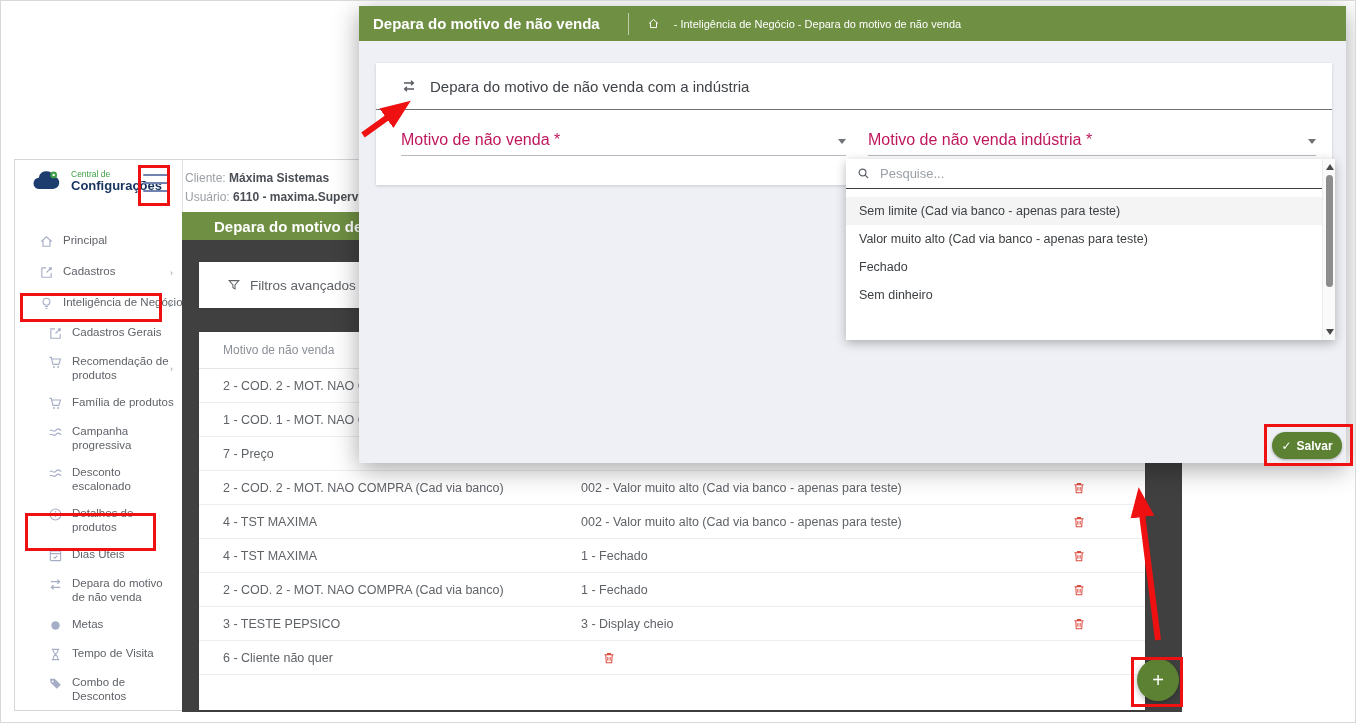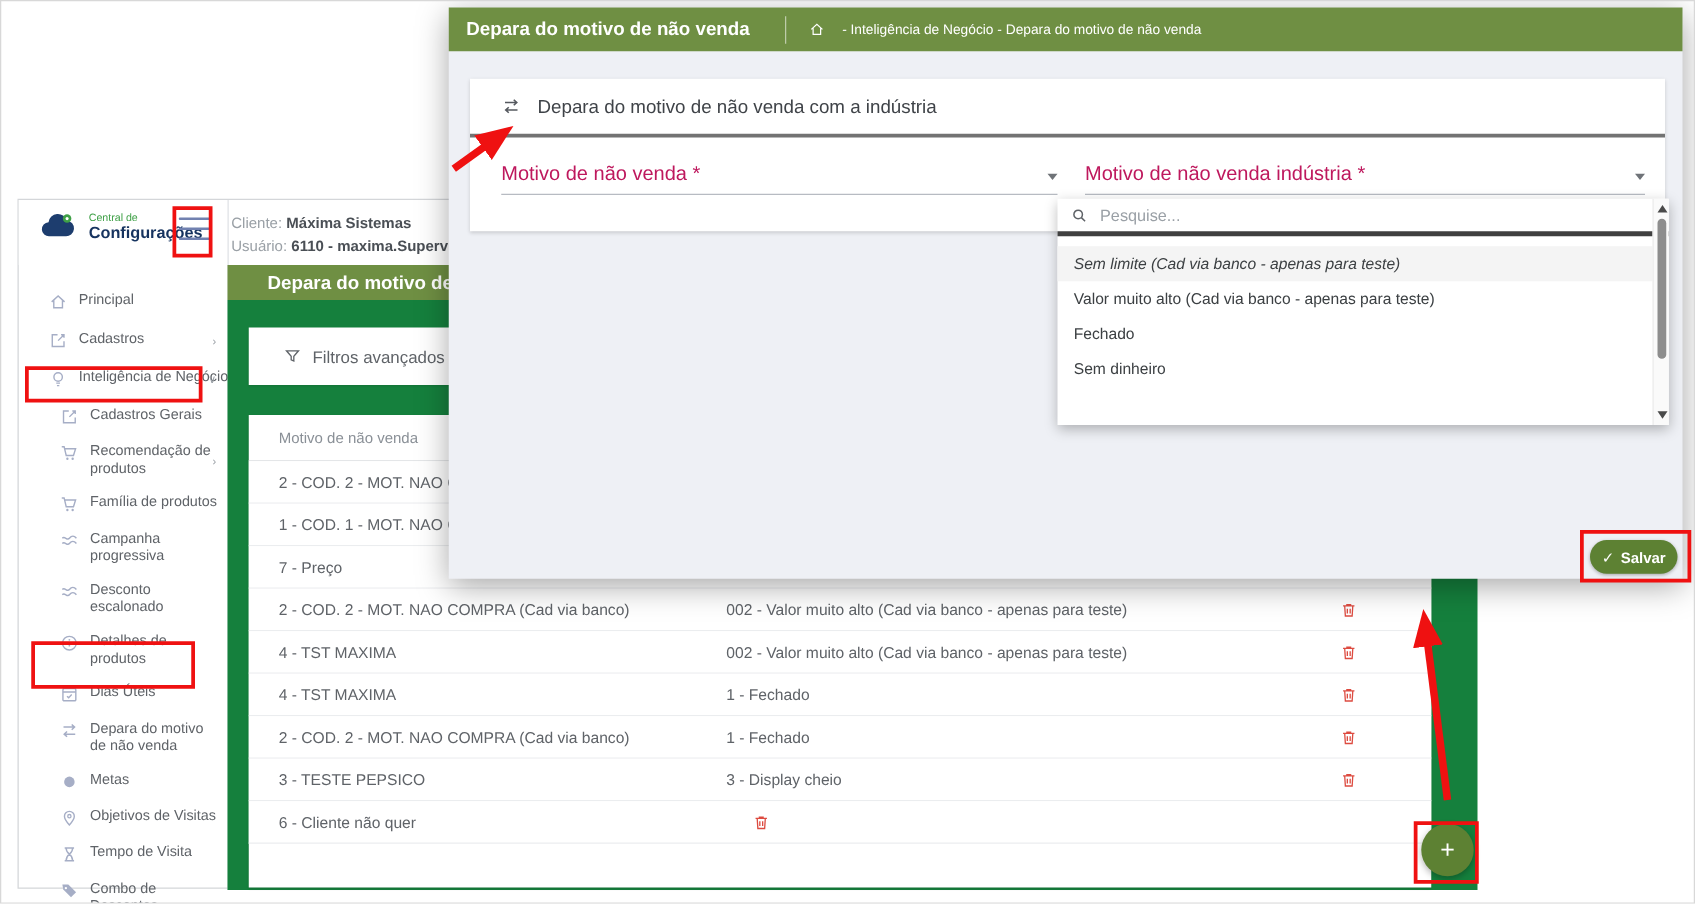--- a/index.html
+++ b/index.html
@@ -20,21 +20,21 @@
   
   .sidenav{position:absolute;left:0;top:66px;width:167px;}
   .side-item{position:relative;display:flex;gap:9px;padding:7px 6px 7px 33px;cursor:pointer;}
   .side-item:nth-child(-n+3){padding-left:24px;padding-top:8px;padding-bottom:8px;}
   .side-item:nth-child(-n+3) .si-label{white-space:nowrap;}
   .side-item .ic{flex:0 0 15px;width:15px;height:15px;color:#a6aec6;}
   .si-label{font-size:11.5px;color:#5f6368;line-height:13.5px;max-width:112px;}
   .si-chev{position:absolute;right:9px;top:50%;transform:translateY(-50%);font-size:9px;color:#9aa0a6;}
   
   .page-bar{position:absolute;left:167px;top:52px;width:1000px;height:28px;background:#6f8f43;color:#fff;display:flex;align-items:center;padding-left:32px;font-size:15px;font-weight:bold;}
-  .content{position:absolute;left:167px;top:80px;width:1000px;height:472px;background:#15803d;}
+  .content{position:absolute;left:167px;top:80px;width:1000px;height:472px;background:#404040;}
   .filters-card{position:absolute;left:17px;top:22px;width:946px;height:46px;background:#fff;box-shadow:0 1px 2px rgba(0,0,0,.14);display:flex;align-items:center;gap:9px;padding-left:28px;}
   .filters-card .ic{width:14px;height:14px;color:#5f6368;}
   .filters-label{font-size:13.5px;color:#5f6368;}
   .table-card{position:absolute;left:17px;top:92px;width:946px;height:378px;background:#fff;box-shadow:0 1px 2px rgba(0,0,0,.14);}
   .thead{height:37px;border-bottom:1px solid #e4e6e8;display:flex;align-items:center;padding-left:24px;font-size:12px;color:#8a9097;}
   .trow{height:34px;border-bottom:1px solid #ebedef;display:flex;align-items:center;font-size:12.5px;color:#5f6368;background:#fff;}
   .trow .c1{width:380px;padding-left:24px;white-space:nowrap;overflow:visible;}
   .trow .c2{width:470px;padding-left:2px;white-space:nowrap;}
   .trow .cdel{width:60px;display:flex;justify-content:center;}
   .trow .ic{width:14px;height:14px;color:#dd4b40;cursor:pointer;}
@@ -46,37 +46,37 @@
   .pg-nav span{cursor:pointer;letter-spacing:-1px;}
   .fab{position:absolute;left:1136px;top:658px;width:42px;height:42px;border-radius:50%;background:#5d8133;color:#fff;display:flex;align-items:center;justify-content:center;font-size:20px;box-shadow:0 2px 6px rgba(0,0,0,.3);cursor:pointer;z-index:6;}
   
   .modal{position:absolute;left:358px;top:5px;width:987px;height:457px;background:#eef0f5;box-shadow:0 6px 24px rgba(0,0,0,.35);z-index:10;}
   .modal-bar{height:35px;background:#6f8f43;display:flex;align-items:center;color:#fff;}
   .modal-title{font-size:15px;font-weight:bold;margin-left:14px;}
   .mbar-sep{width:1px;height:22px;background:rgba(255,255,255,.55);margin:0 18px 0 28px;}
   .modal-bar .ic{width:13px;height:13px;color:#fff;}
   .modal-crumb{font-size:11px;margin-left:14px;}
   .modal-card{position:absolute;left:17px;top:57px;width:956px;height:122px;background:#fff;box-shadow:0 1px 3px rgba(0,0,0,.16);}
-  .mcard-head{height:47px;display:flex;align-items:center;gap:13px;padding-left:25px;border-bottom:3px solid #737373;}
+  .mcard-head{height:47px;display:flex;align-items:center;gap:13px;padding-left:25px;border-bottom:1px solid #737373;}
   .mcard-head .ic{width:16px;height:16px;color:#55595f;}
   .mcard-title{font-size:15px;color:#3f4348;}
   .mfield{position:absolute;top:68px;height:40px;}
   .mfield .mf-label{font-size:16px;color:#be185d;}
   .mfield .mf-line{position:absolute;left:0;right:0;top:24px;height:1px;background:#b7bbc2;}
   .mfield .caret{position:absolute;right:0;top:8px;}
   .mf1{left:25px;width:445px;}
   .mf2{left:492px;width:448px;}
   .dropdown-panel{position:absolute;left:845px;top:158px;width:489px;height:181px;background:#fff;box-shadow:0 3px 10px rgba(0,0,0,.28);z-index:12;}
-  .dd-search{height:30px;display:flex;align-items:center;gap:8px;padding-left:11px;border-bottom:4px solid #404040;}
+  .dd-search{height:30px;display:flex;align-items:center;gap:8px;padding-left:11px;border-bottom:1px solid #404040;}
   .dd-search .ic{width:13px;height:13px;color:#5f6368;}
   .dd-search input{border:none;outline:none;font-size:13px;color:#3c4043;width:380px;background:transparent;}
   .dd-search input::placeholder{color:#9aa0a6;}
   .dd-options{position:absolute;left:0;top:38px;right:13px;}
   .dd-opt{height:28px;display:flex;align-items:center;padding-left:13px;font-size:12.5px;color:#3c4043;cursor:pointer;}
-  .dd-opt:first-child{background:#f4f4f4;font-style:italic;}
+  .dd-opt:first-child{background:#f4f4f4;}
   .dd-scroll{position:absolute;right:0;top:0;bottom:0;width:13px;background:#fafafa;border-left:1px solid #ececec;}
   .dd-scroll .up{position:absolute;left:2.5px;top:5px;width:0;height:0;border-left:4px solid transparent;border-right:4px solid transparent;border-bottom:6px solid #4a4a4a;}
   .dd-scroll .down{position:absolute;left:2.5px;bottom:5px;width:0;height:0;border-left:4px solid transparent;border-right:4px solid transparent;border-top:6px solid #4a4a4a;}
   .dd-thumb{position:absolute;left:3px;top:16px;width:7px;height:112px;border-radius:4px;background:#8d8d8d;}
   .save-btn{position:absolute;left:913px;top:426px;width:70px;height:27px;border-radius:14px;background:#5d8133;color:#fff;font-size:12px;font-weight:bold;display:flex;align-items:center;justify-content:center;gap:5px;cursor:pointer;box-shadow:0 1px 3px rgba(0,0,0,.3);}
   
   .anno{position:absolute;border:3px solid #ef1111;z-index:20;pointer-events:none;}
   .anno-arrows{position:absolute;left:0;top:0;width:1356px;height:723px;z-index:21;pointer-events:none;}
 </style>
 </head>
@@ -263,27 +263,20 @@
       </div>
         <div class="side-item">
         <svg class="ic">
             <use href="#icon-dot"></use>
           </svg>
         <span class="si-label">Metas</span>
         <span class="si-chev"></span>
       </div>
         <div class="side-item">
         <svg class="ic">
-            <use href="#icon-pin"></use>
-          </svg>
-        <span class="si-label">Objetivos de Visitas</span>
-        <span class="si-chev"></span>
-      </div>
-        <div class="side-item">
-        <svg class="ic">
             <use href="#icon-hourglass"></use>
           </svg>
         <span class="si-label">Tempo de Visita</span>
         <span class="si-chev"></span>
       </div>
         <div class="side-item">
         <svg class="ic">
             <use href="#icon-tag"></use>
           </svg>
         <span class="si-label">Combo de Descontos</span>

